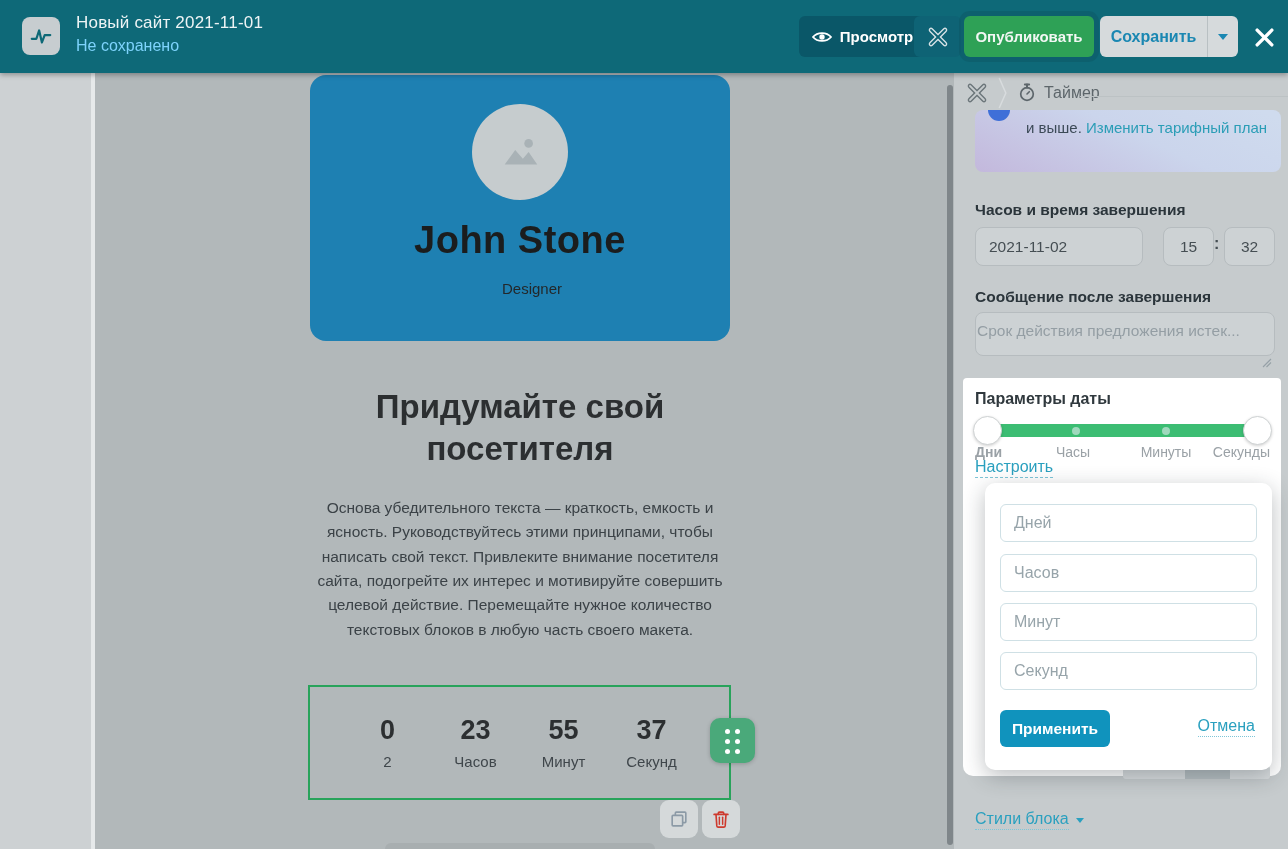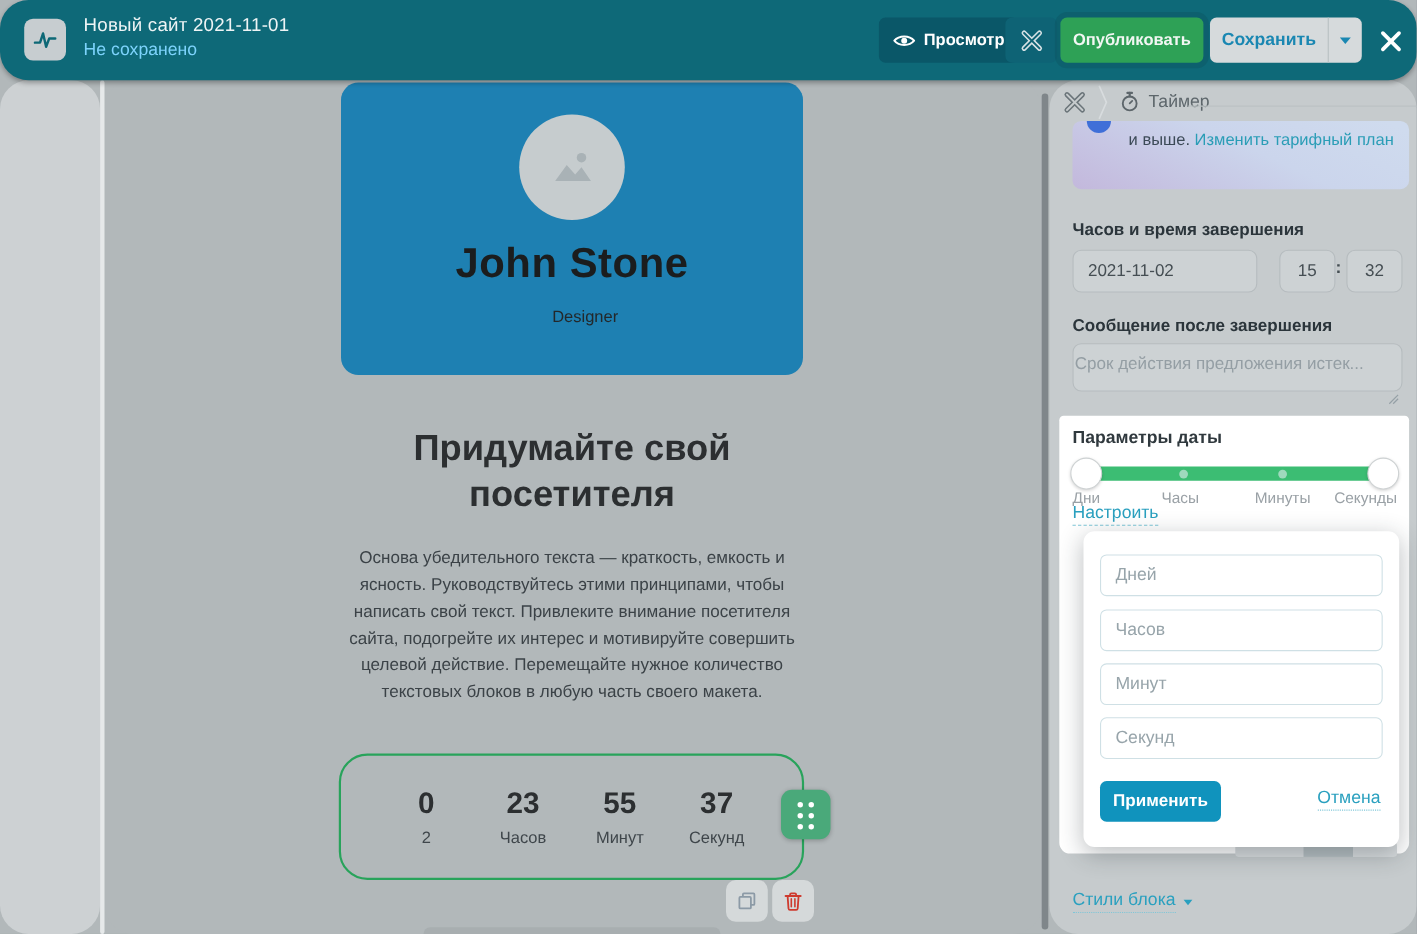--- a/index.html
+++ b/index.html
@@ -1,18 +1,18 @@
 <!DOCTYPE html>
 <html><head>
 <meta charset="utf-8">
 <style>
   html,body{margin:0;padding:0;}
   body{font-family:"Liberation Sans", sans-serif; background:#9aa0a3;}
   .stage{position:relative;width:1288px;height:849px;overflow:hidden;background:#b2b8ba;}
-  .abs{position:absolute;border-radius:26px;}
+  .abs{position:absolute;}
   svg{display:block;}
 
   
   .topbar{left:0;top:0;width:1288px;height:73px;background:#0e6978;box-shadow:0 2px 5px rgba(0,0,0,.30);z-index:10;}
   .logo-tile{left:22px;top:17px;width:38px;height:38px;border-radius:8px;background:#c7cdd0;display:flex;align-items:center;justify-content:center;}
   .site-title{left:76px;top:13px;color:#eef4f5;font-size:17px;font-weight:400;letter-spacing:.2px;}
   .site-status{left:76px;top:37px;color:#7dd3fc;font-size:16px;}
   .hbtn{height:41px;top:16px;border-radius:6px;display:flex;align-items:center;justify-content:center;cursor:pointer;box-sizing:border-box;}
   .btn-preview{left:799px;width:127px;background:#0a5768;color:#fff;font-weight:700;font-size:15px;gap:8px;}
   .btn-tools{left:914px;width:47px;background:#0e6375;}
@@ -68,21 +68,21 @@
   .msg-area{left:21px;top:239px;width:300px;height:44px;padding:9px 1px;resize:none;font-size:15.5px;}
   .msg-area::placeholder{color:#949ea4;}
   .resize-corner{left:308px;top:285px;}
 
   .white-sec{left:9px;top:305px;width:318px;height:398px;background:#ffffff;border-radius:4px 4px 10px 10px;z-index:2;}
   .ws-title{position:absolute;left:12px;top:12px;font-weight:700;font-size:16px;color:#30393e;}
   .slider{position:absolute;left:12px;top:46px;width:295px;height:13px;border-radius:7px;background:#3cbd73;}
   .slider-dot{position:absolute;top:2.5px;width:8px;height:8px;border-radius:50%;background:#9fd9bd;}
   .slider-handle{position:absolute;top:-8px;width:29px;height:29px;border-radius:50%;background:#fff;border:1px solid #ced2d3;box-sizing:border-box;box-shadow:0 1px 3px rgba(0,0,0,.18);cursor:pointer;}
   .slider-labels{position:absolute;left:12px;top:66px;width:295px;height:16px;font-size:14px;color:#9aa1a6;}
-  .sl-0{position:absolute;left:0;}
+  .sl-0{position:absolute;left:0;font-weight:bold;}
   .sl-1{position:absolute;left:98px;transform:translateX(-50%);}
   .sl-2{position:absolute;left:191px;transform:translateX(-50%);}
   .sl-3{position:absolute;right:0;}
   .link-dashed{color:#2aa0bf;font-size:16px;border-bottom:1px dashed #7fc6d8;padding-bottom:1px;cursor:pointer;}
   .link-dotted{color:#2aa0bf;font-size:16px;border-bottom:1px dotted #7fc6d8;padding-bottom:1px;cursor:pointer;}
   .configure{position:absolute;left:12px;top:80px;}
 
   .popup{left:31px;top:410px;width:287px;height:287px;background:#ffffff;border-radius:10px;box-shadow:0 6px 22px rgba(30,40,48,.30);z-index:3;}
   .pp-input{position:absolute;left:15px;width:257px;height:38px;border:1px solid #cfe0e5;border-radius:6px;font-family:"Liberation Sans",sans-serif;font-size:16px;color:#3e484d;padding-left:13px;box-sizing:border-box;outline:none;background:#fff;}
   .pp-input::placeholder{color:#97a4aa;}

